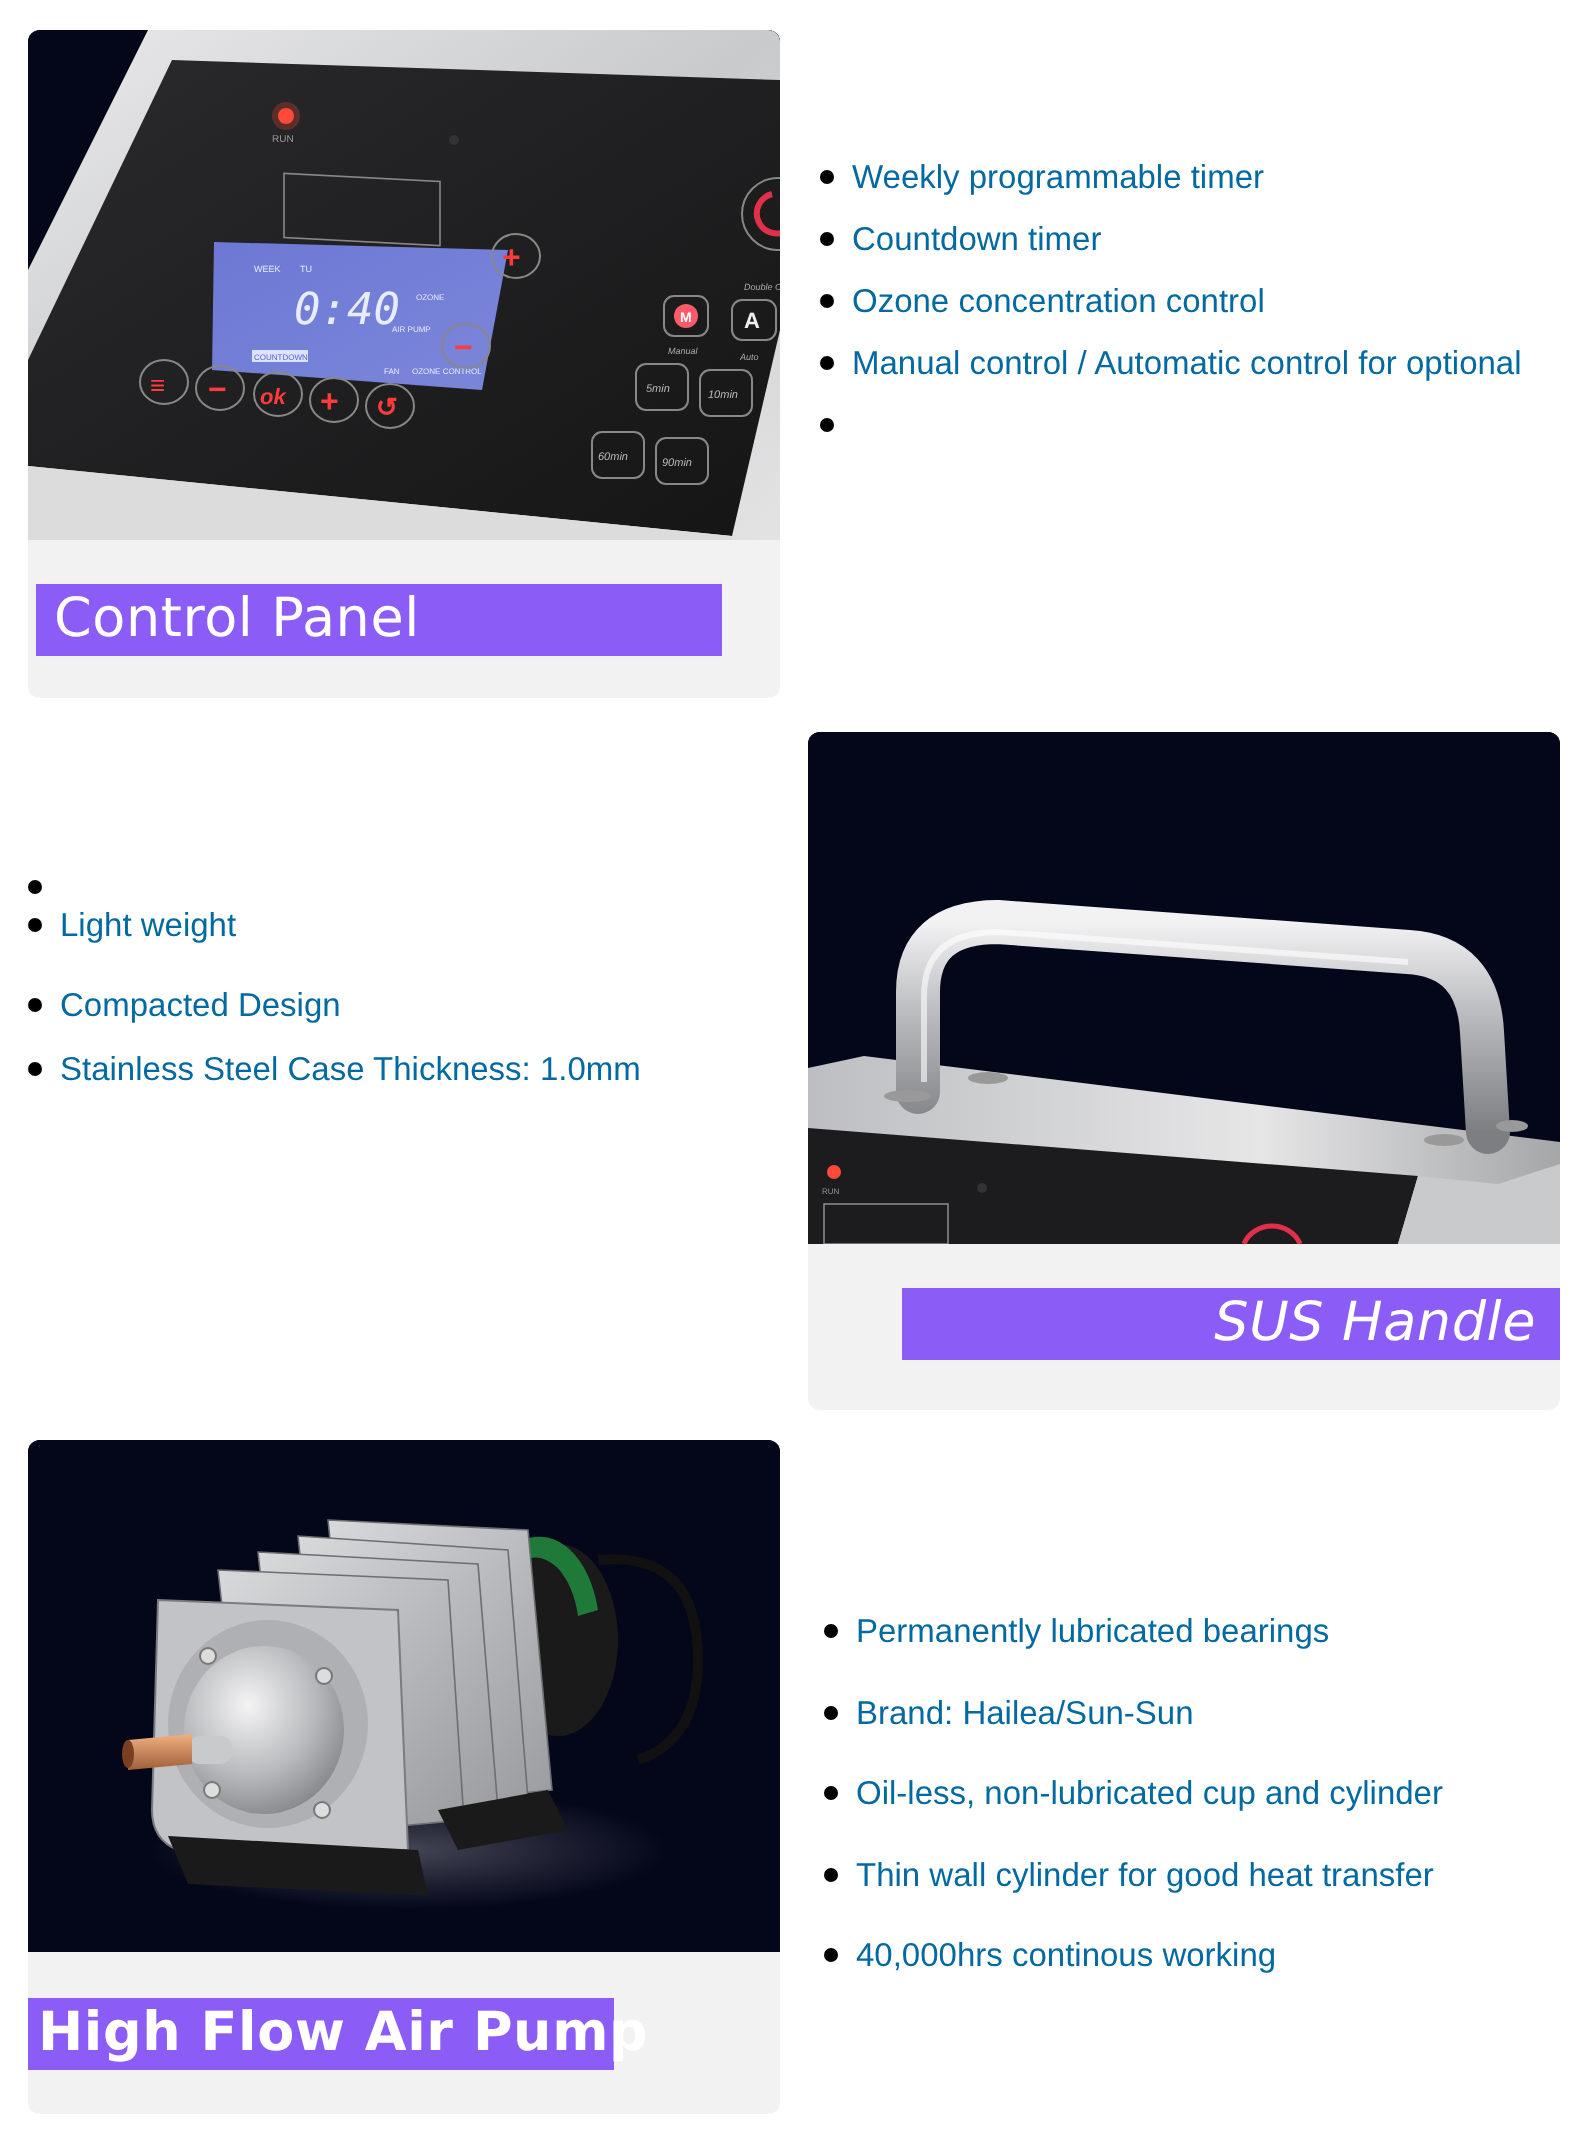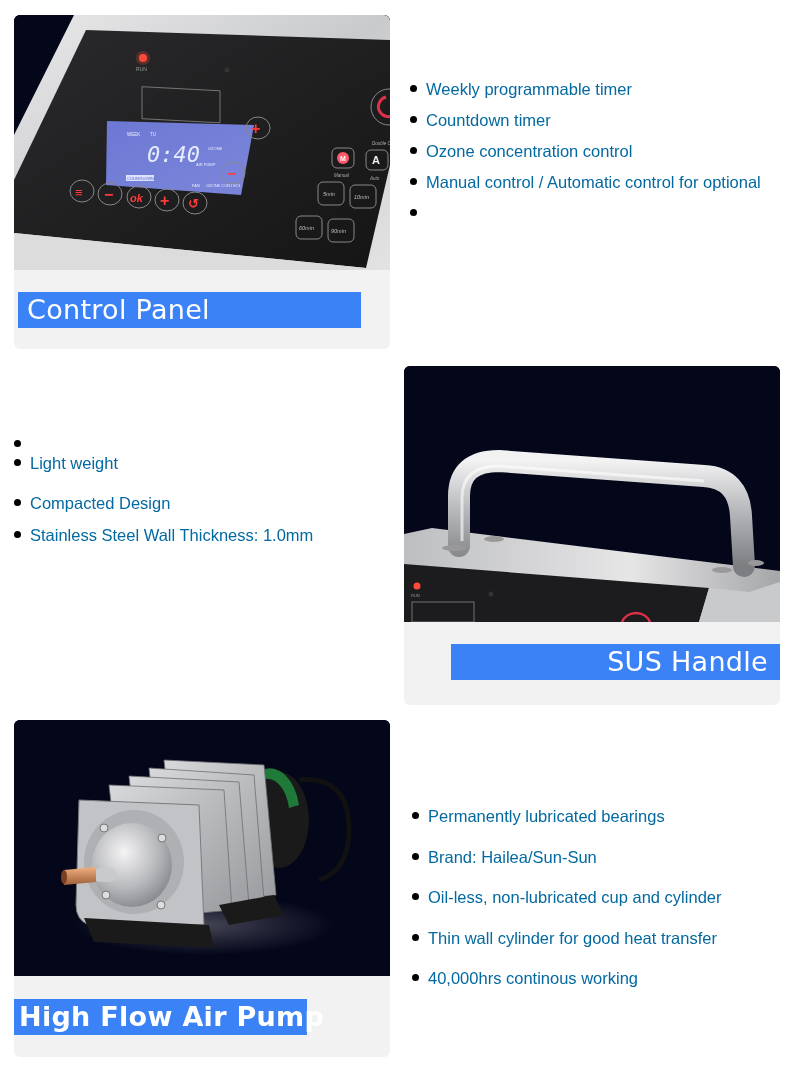--- a/index.html
+++ b/index.html
@@ -2,31 +2,31 @@
 <html><head>
 <meta charset="utf-8">
 <style>
   * { box-sizing: border-box; margin: 0; padding: 0; }
   html, body { width: 790px; height: 1068px; background: #ffffff; overflow: hidden; }
   body { position: relative; font-family: "Liberation Sans", sans-serif; color: #222; }
 
   .card { position: absolute; background: #f2f2f2; border-radius: 6px; overflow: hidden; }
   .photo { position: absolute; left: 0; top: 0; width: 100%; background: #04061a; overflow: hidden; }
   .photo svg { display: block; width: 100%; height: 100%; }
-  .banner { position: absolute; background: #3b82f6; color: #fff;
+  .banner { position: absolute; background: #8b5cf6; color: #fff;
             font-family: "DejaVu Sans", sans-serif; font-size: 27px; line-height: 36px;
             height: 36px; white-space: nowrap; letter-spacing: 0.3px; }
 
   #card1 { left: 14px; top: 15px; width: 376px; height: 334px; }
   #card1 .photo { height: 255px; }
   #card1 .banner { left: 4px; top: 277px; width: 343px; padding-left: 9px; }
 
   #card2 { left: 404px; top: 366px; width: 376px; height: 339px; }
   #card2 .photo { height: 256px; }
-  #card2 .banner { left: 47px; top: 278px; width: 330px; text-align: right; padding-right: 13px; }
+  #card2 .banner { left: 47px; top: 278px; width: 330px; text-align: right; padding-right: 13px; font-style: italic; }
 
   #card3 { left: 14px; top: 720px; width: 376px; height: 337px; font-weight: bold; }
   #card3 .photo { height: 256px; }
   #card3 .banner { left: 0; top: 279px; width: 293px; padding-left: 5px; }
 
   .features { position: absolute; list-style: none; font-size: 16.5px; color: #0369a1; }
   .features li { position: relative; padding-left: 16px; }
   .features li .dot { position: absolute; left: 0; width: 7px; height: 7px; border-radius: 50%; background: #000; }
 
   #list1 { left: 410px; top: 77px; width: 360px; line-height: 24px; }
@@ -128,21 +128,21 @@
   <li><span class="dot"></span><span>Countdown timer</span></li>
   <li><span class="dot"></span><span>Ozone concentration control</span></li>
   <li><span class="dot"></span><span>Manual control / Automatic control for optional</span></li>
   <li><span class="dot"></span></li>
 </ul>
 
 <ul id="list2" class="features">
   <li style="margin-bottom:18.5px"><span class="dot"></span></li>
   <li style="margin-bottom:18px"><span class="dot"></span><span>Light weight</span></li>
   <li style="margin-bottom:10px"><span class="dot"></span><span>Compacted Design</span></li>
-  <li><span class="dot"></span><span>Stainless Steel Wall Thickness: 1.0mm</span></li>
+  <li><span class="dot"></span><span>Stainless Steel Case Thickness: 1.0mm</span></li>
 </ul>
 
 <div id="card2" class="card">
   <div class="photo">
     <svg viewBox="0 0 376 256" preserveAspectRatio="none">
       <defs>
         <linearGradient id="tube" x1="0" y1="0" x2="0" y2="1">
           <stop offset="0" stop-color="#f2f2f3"></stop>
             <stop offset="0.45" stop-color="#b9babd"></stop>
             <stop offset="1" stop-color="#7d7e82"></stop>

